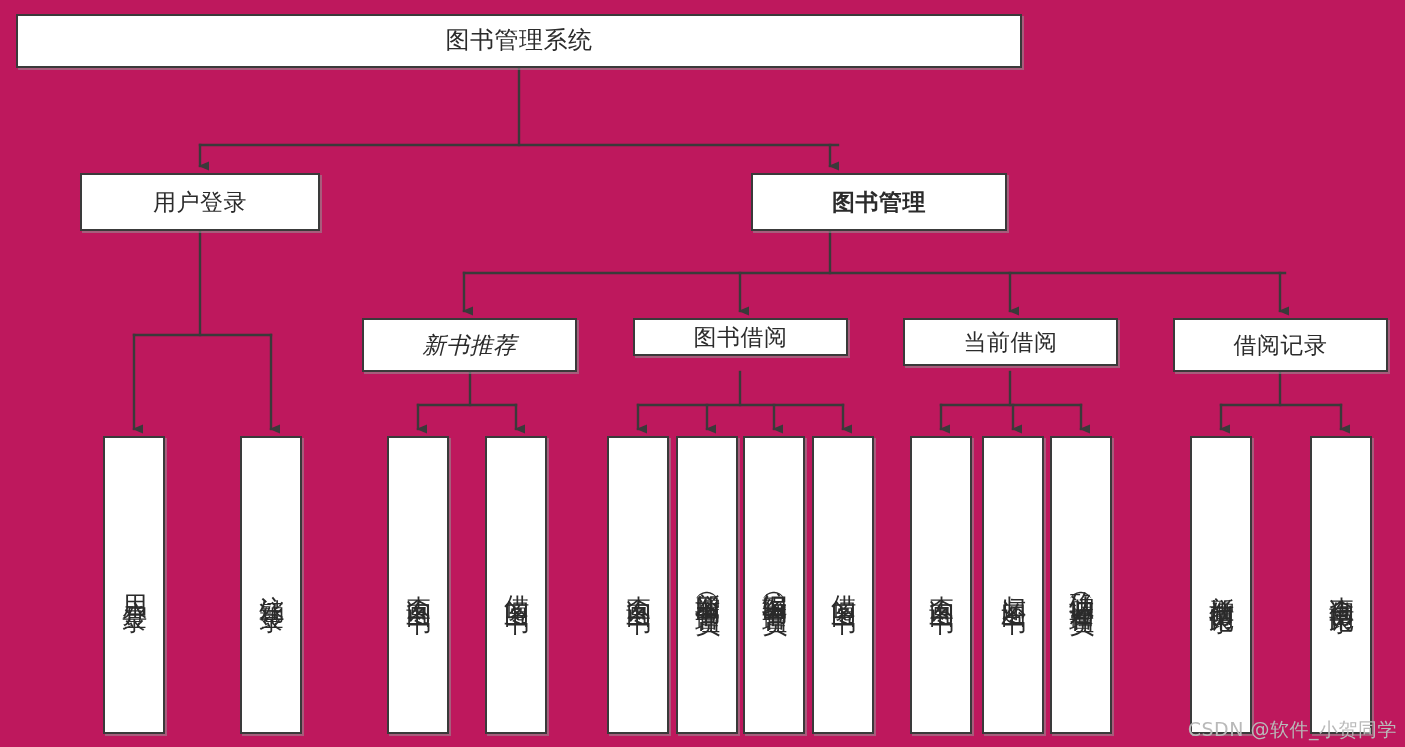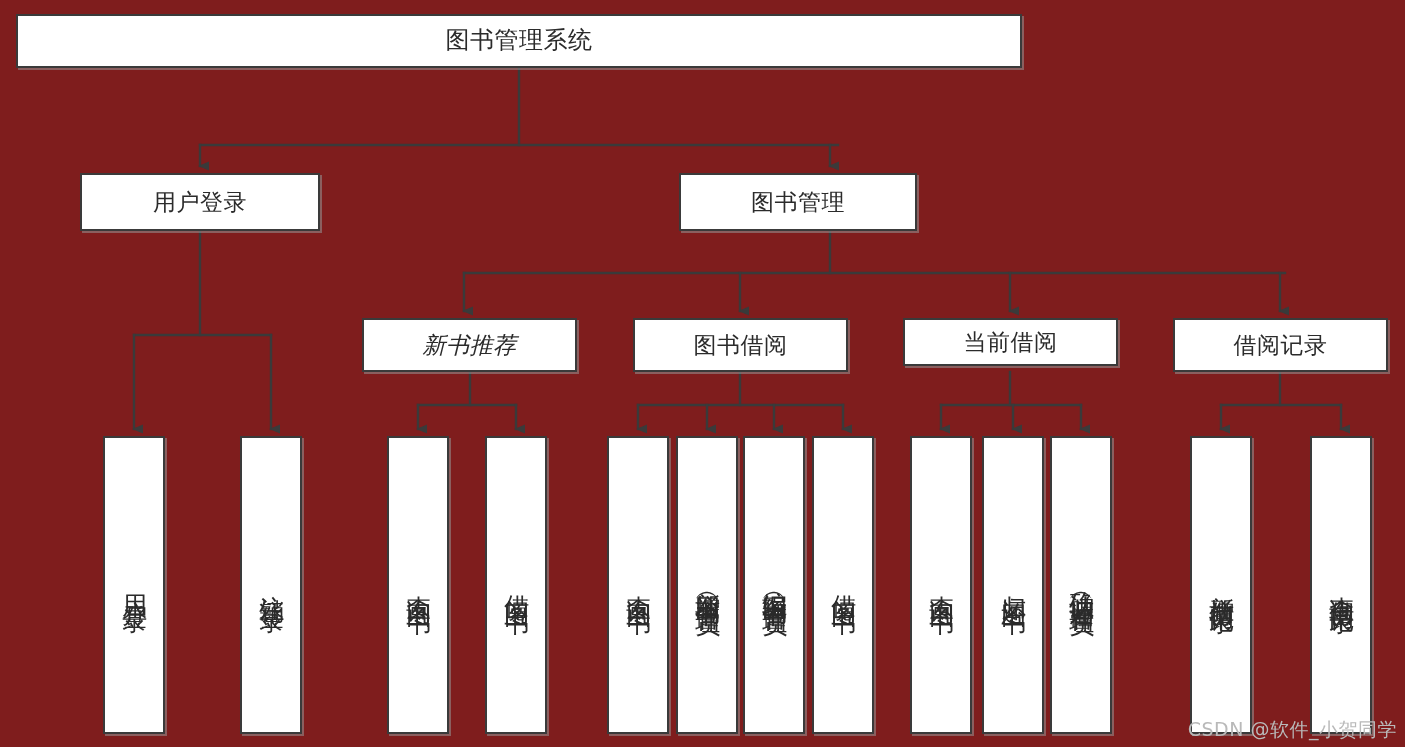--- a/index.html
+++ b/index.html
@@ -9,21 +9,21 @@
     padding: 0;
     background: #ffffff;
   }
   body {
     font-family: "DejaVu Sans", "Liberation Sans", sans-serif;
   }
   #canvas {
     position: relative;
     width: 1405px;
     height: 747px;
-    background: #7f1d1d;
+    background: #be185d;
     overflow: hidden;
   }
   
   #edges {
     position: absolute;
     left: 0; top: 0;
     width: 1405px;
     height: 747px;
     pointer-events: none;
   }
@@ -137,28 +137,28 @@
     </g>
   </svg>
 
   <div class="node h root" style="left:16px; top:14px; width:1006px; height:54px;">
     <span class="label">图书管理系统</span>
   </div>
 
   <div class="node h" style="left:80px; top:173px; width:240px; height:58px;">
     <span class="label">用户登录</span>
   </div>
-  <div class="node h" style="left:679px; top:173px; width:238px; height:58px;">
+  <div class="node h" style="left:751px; top:173px; width:256px; height:58px;font-weight:bold;">
     <span class="label">图书管理</span>
   </div>
 
   <div class="node h" style="left:362px; top:318px; width:215px; height:54px;font-style:italic;">
     <span class="label">新书推荐</span>
   </div>
-  <div class="node h" style="left:633px; top:318px; width:215px; height:54px;">
+  <div class="node h" style="left:633px; top:318px; width:215px; height:38px;">
     <span class="label">图书借阅</span>
   </div>
   <div class="node h" style="left:903px; top:318px; width:215px; height:48px;">
     <span class="label">当前借阅</span>
   </div>
   <div class="node h" style="left:1173px; top:318px; width:215px; height:54px;">
     <span class="label">借阅记录</span>
   </div>
 
   <div class="node v" style="left:103px; top:436px; width:62px; height:298px;">

